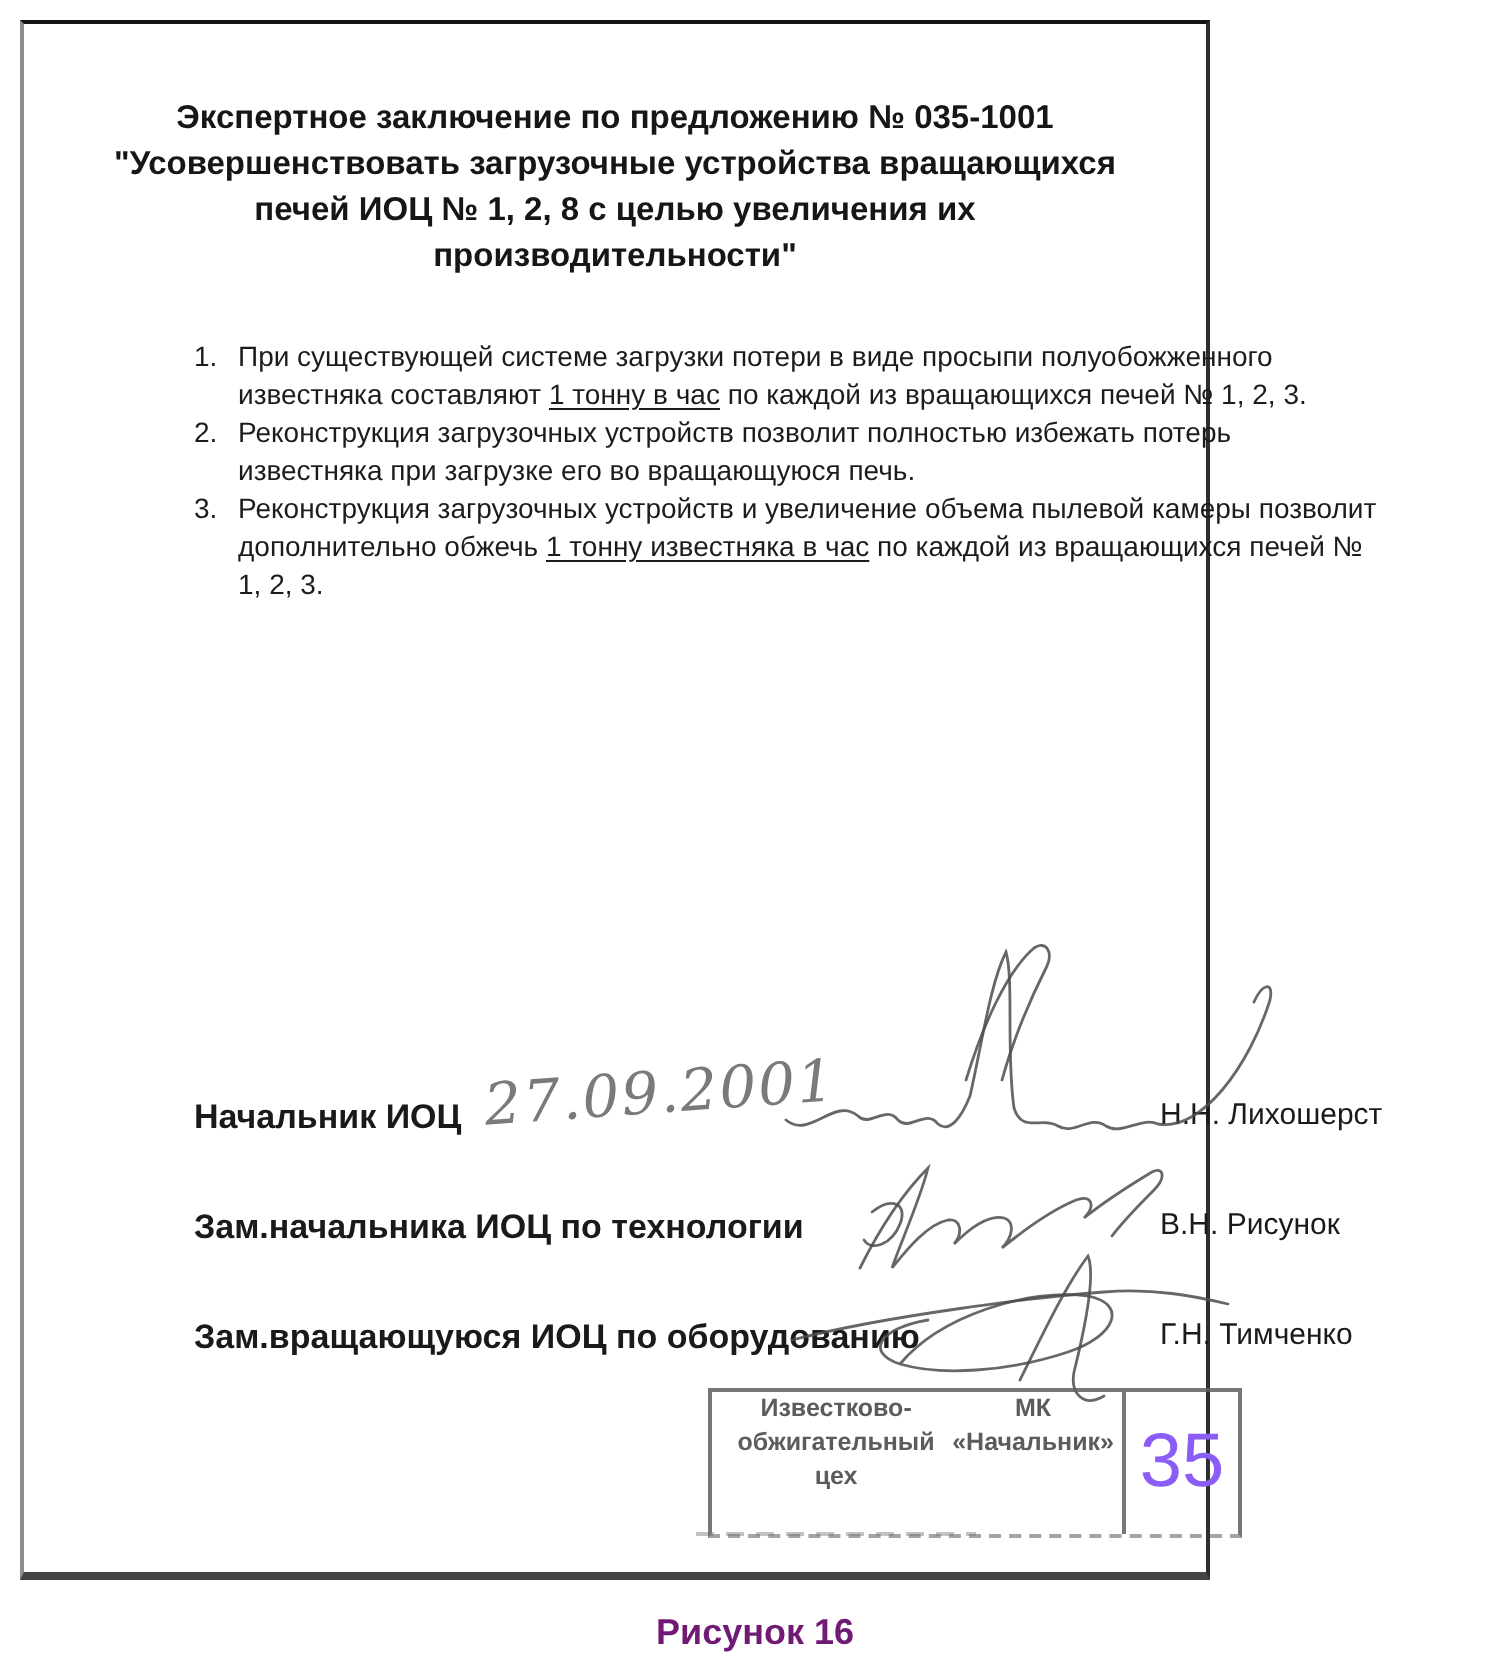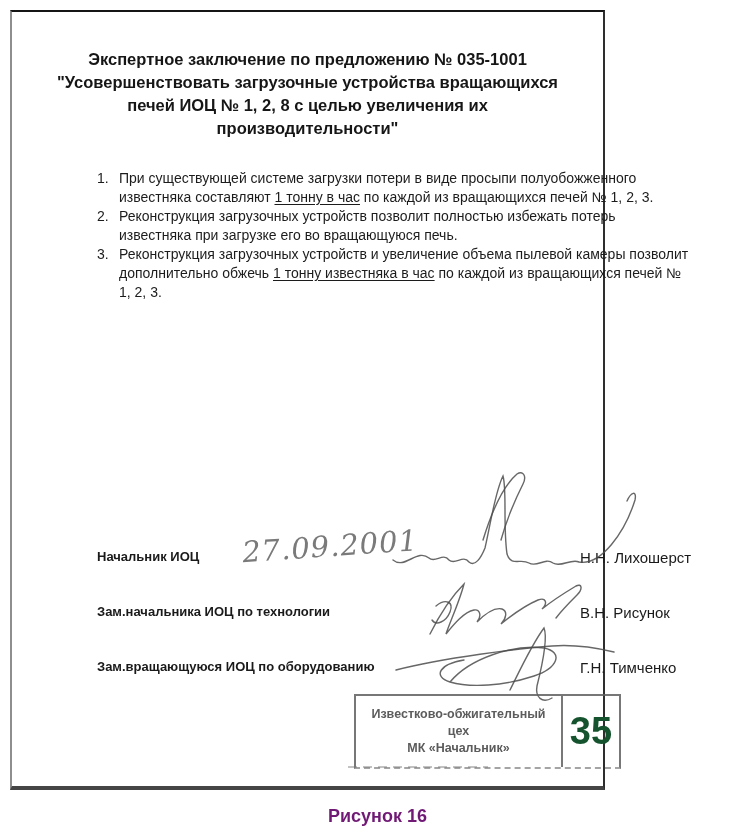--- a/index.html
+++ b/index.html
@@ -28,21 +28,21 @@
   }
   .li{display:flex;}
   .num{flex:0 0 22px;width:22px;}
   .txt{flex:1;}
   .ul{text-decoration:underline;text-underline-offset:2px;text-align:center;}
 
   .sig-row{position:absolute;left:85px;width:620px;height:20px;}
   .r1{top:537px}
   .r2{top:592px}
   .r3{top:647px}
-  .role{position:absolute;left:0;top:0;font-weight:bold;font-size:13px;color:#1a1a1a;white-space:nowrap;}
+  .role{position:absolute;left:0;top:0;font-weight:bold;font-size:17px;color:#1a1a1a;white-space:nowrap;}
   .name{position:absolute;left:483px;top:0;font-weight:normal;font-size:15px;color:#1a1a1a;white-space:nowrap;}
 
   .date-svg{position:absolute;left:226px;top:504px;width:190px;height:58px;overflow:visible;}
   .date-svg text{
     font-family:"DejaVu Serif",serif;font-style:italic;font-size:29px;
     fill:#7a7a7a;letter-spacing:1px;
   }
 
   .sig{position:absolute;overflow:visible;}
   .sig path{fill:none;stroke:#4c4c4c;stroke-width:1.4;stroke-linecap:round;opacity:.85;}
@@ -51,28 +51,28 @@
   .sig3{left:380px;top:612px;width:230px;height:85px;}
 
   .stamp{
     position:absolute;left:342px;top:682px;width:267px;height:75px;
     box-sizing:border-box;display:flex;
     border:2px solid rgba(96,96,96,.85);
     border-bottom:2px dashed rgba(125,125,125,.7);
     background:transparent;
   }
   .stamp-text{
-    flex:1;display:flex;flex-direction:column;justify-content:center;
+    flex:1;display:flex;flex-direction:row;justify-content:center;
     text-align:center;color:#5c5c5c;font-weight:bold;
     font-size:12.5px;line-height:17px;padding:0 4px;
   }
   .stamp-num{
     flex:0 0 56px;border-left:2px solid rgba(96,96,96,.85);
     display:flex;align-items:center;justify-content:center;
-    font-size:38px;font-weight:bold;color:#14532d;
+    font-size:38px;font-weight:normal;color:#8b5cf6;
   }
 
   .ghost-line{
     position:absolute;left:336px;top:754px;width:140px;height:2px;
     background:repeating-linear-gradient(90deg,rgba(120,120,120,.45) 0 9px,transparent 9px 15px);
   }
 
   .caption{
     position:absolute;left:0;right:0;top:806px;text-align:center;
     font-weight:bold;font-size:18px;color:#701a75;

